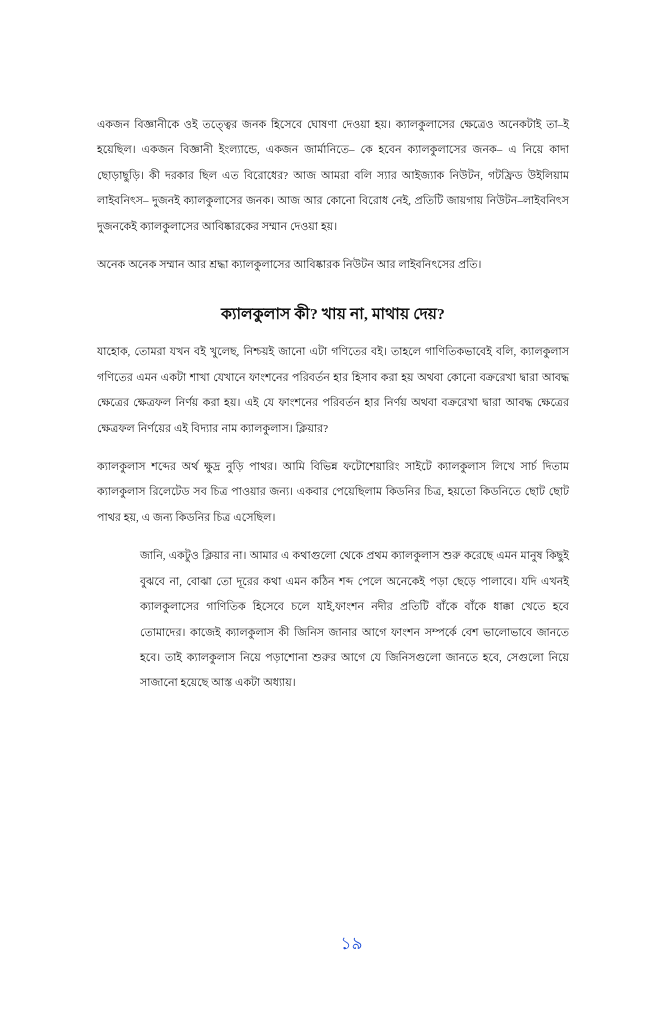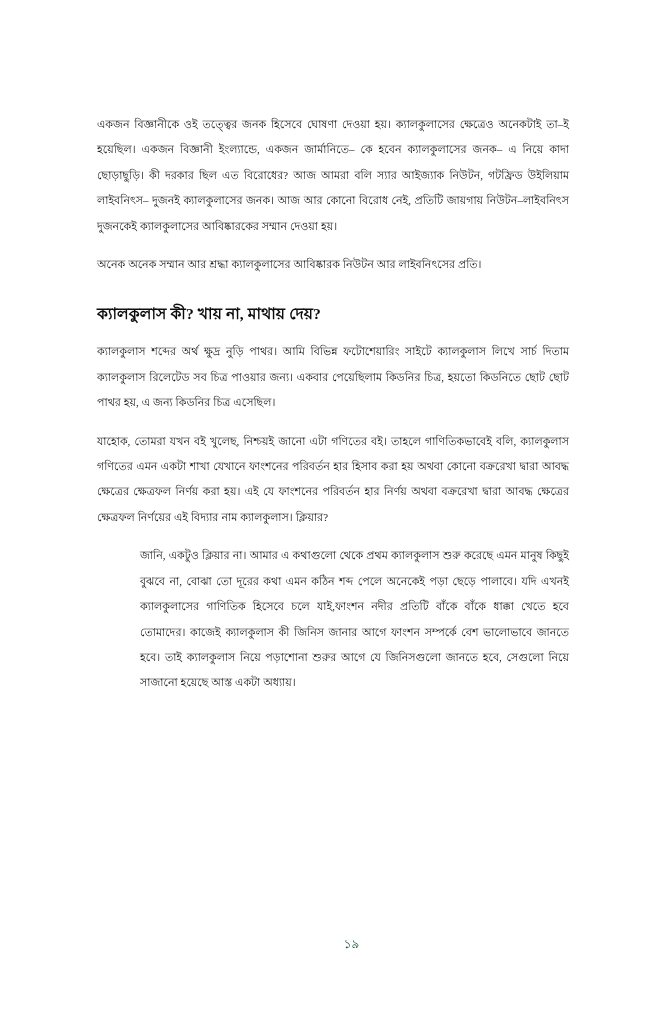--- a/index.html
+++ b/index.html
@@ -50,55 +50,55 @@
 
   p.para.tight {
     margin-bottom: 16px;
   }
 
   h2.section-heading {
     margin: 26px 0 14px 0;
     font-size: 15.6px;
     line-height: 22px;
     font-weight: bold;
-    text-align: left;
+    text-align: center;
     color: #0d0d0d;
     font-family: "Liberation Serif", "DejaVu Serif", serif;
     letter-spacing: 0.1px;
   }
 
   .page-number {
     position: absolute;
     left: 0;
     right: 0;
     top: 935px;
     text-align: center;
-    font-size: 12px;
+    font-size: 17px;
     line-height: 18px;
-    color: #14532d;
+    color: #1d4ed8;
     font-family: "Liberation Serif", "DejaVu Serif", serif;
     margin-left: 40px;
   }
 </style>
 </head>
 <body>
 
 <div class="page">
 
   <div class="content">
 
     <p class="para">একজন বিজ্ঞানীকে ওই তত্ত্বের জনক হিসেবে ঘোষণা দেওয়া হয়। ক্যালকুলাসের ক্ষেত্রেও অনেকটাই তা–ই হয়েছিল। একজন বিজ্ঞানী ইংল্যান্ডে, একজন জার্মানিতে– কে হবেন ক্যালকুলাসের জনক– এ নিয়ে কাদা ছোড়াছুড়ি। কী দরকার ছিল এত বিরোধের? আজ আমরা বলি স্যার আইজ্যাক নিউটন, গটফ্রিড উইলিয়াম লাইবনিৎস– দুজনই ক্যালকুলাসের জনক। আজ আর কোনো বিরোধ নেই, প্রতিটি জায়গায় নিউটন–লাইবনিৎস দুজনকেই ক্যালকুলাসের আবিষ্কারকের সম্মান দেওয়া হয়।</p>
 
     <p class="para tight">অনেক অনেক সম্মান আর শ্রদ্ধা ক্যালকুলাসের আবিষ্কারক নিউটন আর লাইবনিৎসের প্রতি।</p>
 
     <h2 class="section-heading">ক্যালকুলাস কী? খায় না, মাথায় দেয়?</h2>
 
+    <p class="para">যাহোক, তোমরা যখন বই খুলেছ, নিশ্চয়ই জানো এটা গণিতের বই। তাহলে গাণিতিকভাবেই বলি, ক্যালকুলাস গণিতের এমন একটা শাখা যেখানে ফাংশনের পরিবর্তন হার হিসাব করা হয় অথবা কোনো বক্ররেখা দ্বারা আবদ্ধ ক্ষেত্রের ক্ষেত্রফল নির্ণয় করা হয়। এই যে ফাংশনের পরিবর্তন হার নির্ণয় অথবা বক্ররেখা দ্বারা আবদ্ধ ক্ষেত্রের ক্ষেত্রফল নির্ণয়ের এই বিদ্যার নাম ক্যালকুলাস। ক্লিয়ার?</p>
+
     <p class="para">ক্যালকুলাস শব্দের অর্থ ক্ষুদ্র নুড়ি পাথর। আমি বিভিন্ন ফটোশেয়ারিং সাইটে ক্যালকুলাস লিখে সার্চ দিতাম ক্যালকুলাস রিলেটেড সব চিত্র পাওয়ার জন্য। একবার পেয়েছিলাম কিডনির চিত্র, হয়তো কিডনিতে ছোট ছোট পাথর হয়, এ জন্য কিডনির চিত্র এসেছিল।</p>
-
-    <p class="para">যাহোক, তোমরা যখন বই খুলেছ, নিশ্চয়ই জানো এটা গণিতের বই। তাহলে গাণিতিকভাবেই বলি, ক্যালকুলাস গণিতের এমন একটা শাখা যেখানে ফাংশনের পরিবর্তন হার হিসাব করা হয় অথবা কোনো বক্ররেখা দ্বারা আবদ্ধ ক্ষেত্রের ক্ষেত্রফল নির্ণয় করা হয়। এই যে ফাংশনের পরিবর্তন হার নির্ণয় অথবা বক্ররেখা দ্বারা আবদ্ধ ক্ষেত্রের ক্ষেত্রফল নির্ণয়ের এই বিদ্যার নাম ক্যালকুলাস। ক্লিয়ার?</p>
 
     <p class="para">জানি, একটুও ক্লিয়ার না। আমার এ কথাগুলো থেকে প্রথম ক্যালকুলাস শুরু করেছে এমন মানুষ কিছুই বুঝবে না, বোঝা তো দূরের কথা এমন কঠিন শব্দ পেলে অনেকেই পড়া ছেড়ে পালাবে। যদি এখনই ক্যালকুলাসের গাণিতিক হিসেবে চলে যাই,ফাংশন নদীর প্রতিটি বাঁকে বাঁকে ধাক্কা খেতে হবে তোমাদের। কাজেই ক্যালকুলাস কী জিনিস জানার আগে ফাংশন সম্পর্কে বেশ ভালোভাবে জানতে হবে। তাই ক্যালকুলাস নিয়ে পড়াশোনা শুরুর আগে যে জিনিসগুলো জানতে হবে, সেগুলো নিয়ে সাজানো হয়েছে আস্ত একটা অধ্যায়।</p>
 
   </div>
 
   <div class="page-number">১৯</div>
 
 </div>
 
 </body></html>

